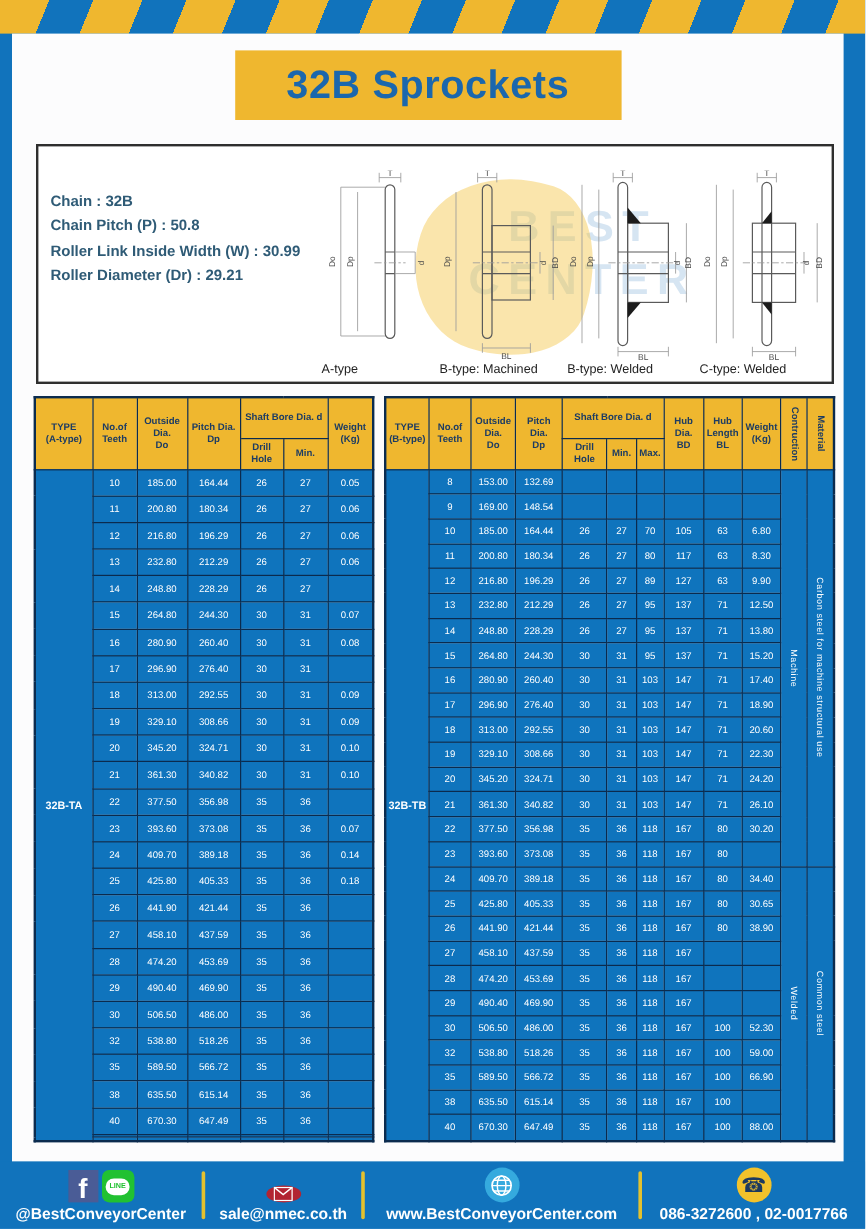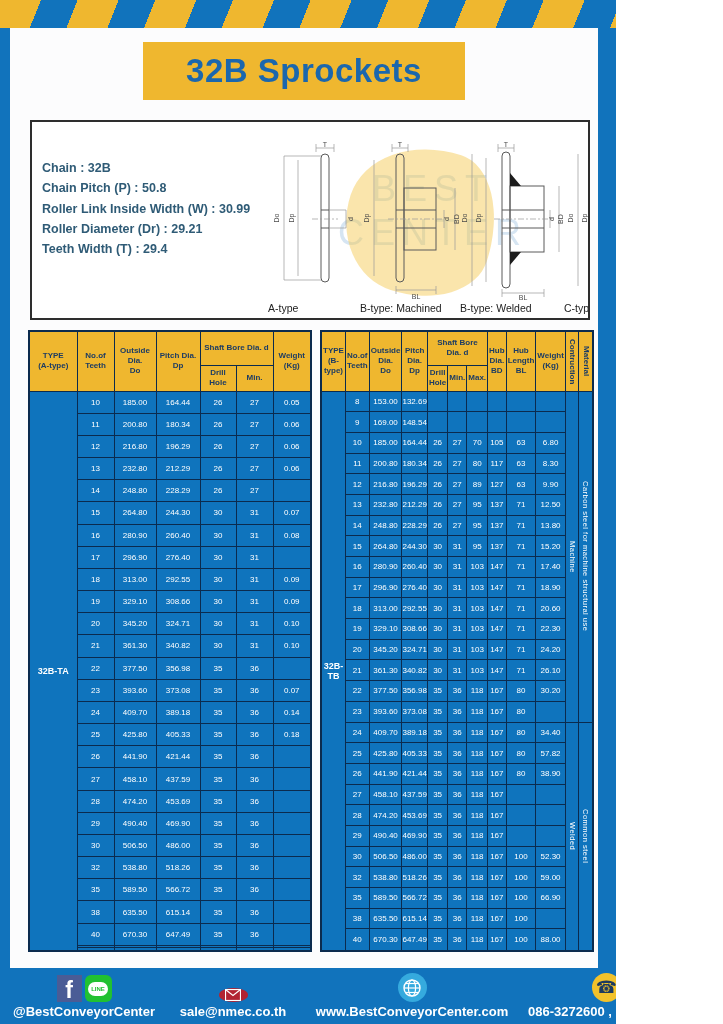--- a/index.html
+++ b/index.html
@@ -1,17 +1,17 @@
 <!DOCTYPE html>
 <html><head>
 <meta charset="utf-8">
 <style>
   * { margin:0; padding:0; box-sizing:border-box; }
   body { font-family:"Liberation Sans", sans-serif; }
-  .page { position:relative; width:616px; height:1024px; background:#1173bc; overflow:hidden; }
+  .page { position:relative; width:721px; height:1024px; background:#1173bc; overflow:hidden; }
 
   
   .hazard { position:absolute; top:0; left:0; right:0; height:28px;
     background:repeating-linear-gradient(112deg,#efb72f 0 38px,#1173bc 38px 72px); }
 
   
   .content { position:absolute; top:28px; left:10px; right:18px; bottom:56px; background:#fcfcfd; }
 
   
   .banner { margin:14px auto 0; width:322px; height:58px; background:#efb72f;
@@ -19,21 +19,21 @@
   .banner h1 { font-size:33px; font-weight:700; color:#1b67ad; letter-spacing:0.5px; }
 
   
   .diagram-box { position:absolute; top:92px; left:20px; right:8px; height:200px;
     border:2px solid #2e2e2e; background:#ffffff; overflow:hidden; }
   .spec-panel { position:absolute; left:10px; top:36px; width:235px; z-index:2; }
   .spec-line { font-size:12.5px; font-weight:700; color:#2f5b76; line-height:1.62; white-space:nowrap; }
 
   .watermark { position:absolute; left:250px; top:6px; right:4px; bottom:24px; z-index:0;
     display:flex; flex-direction:column; justify-content:center; align-items:center; pointer-events:none; }
-  .watermark .wm-line { font-size:36px; font-weight:400; letter-spacing:7px;
+  .watermark .wm-line { font-size:36px; font-weight:700; letter-spacing:7px;
     color:rgba(165,198,227,0.45); line-height:1.22; }
   .wm-blob { position:absolute; left:64px; top:18px; width:150px; height:150px;
     background:rgba(244,198,72,0.45); border-radius:62% 38% 55% 45% / 48% 62% 38% 52%;
     transform:rotate(18deg); }
 
   .figures { position:absolute; left:236px; right:6px; top:6px; bottom:4px; z-index:1;
     display:flex; justify-content:space-between; align-items:flex-end; }
   .figure { display:flex; flex-direction:column; align-items:flex-start; }
   .fig-label { font-size:10.5px; color:#222; margin-top:2px; white-space:nowrap; }
   .tech { stroke:#5a5a5a; stroke-width:1; fill:none; }
@@ -97,21 +97,20 @@
         <div class="wm-blob"></div>
         <div class="wm-line">BEST</div>
         <div class="wm-line">CENTER</div>
       </div>
 
       <div class="spec-panel">
         <div class="spec-line">Chain : 32B</div>
         <div class="spec-line">Chain Pitch (P) : 50.8</div>
         <div class="spec-line">Roller Link Inside Width (W) : 30.99</div>
         <div class="spec-line">Roller Diameter (Dr) : 29.21</div>
-        <div class="spec-line">Teeth Width (T) : 29.4</div>
       </div>
 
       <div class="figures">
 
         <div class="figure">
           <svg width="92" height="158" viewBox="0 0 92 158">
             <line class="dim" x1="48" y1="6" x2="66" y2="6"></line>
             <line class="dim" x1="48" y1="2" x2="48" y2="10"></line>
             <line class="dim" x1="66" y1="2" x2="66" y2="10"></line>
             <text class="dlab" x="57" y="5" text-anchor="middle">T</text>
@@ -710,21 +709,21 @@
             </tr>
             <tr>
               <td>25</td>
               <td>425.80</td>
               <td>405.33</td>
               <td>35</td>
               <td>36</td>
               <td>118</td>
               <td>167</td>
               <td>80</td>
-              <td>57.82</td>
+              <td>30.65</td>
             </tr>
             <tr>
               <td>26</td>
               <td>441.90</td>
               <td>421.44</td>
               <td>35</td>
               <td>36</td>
               <td>118</td>
               <td>167</td>
               <td>80</td>

